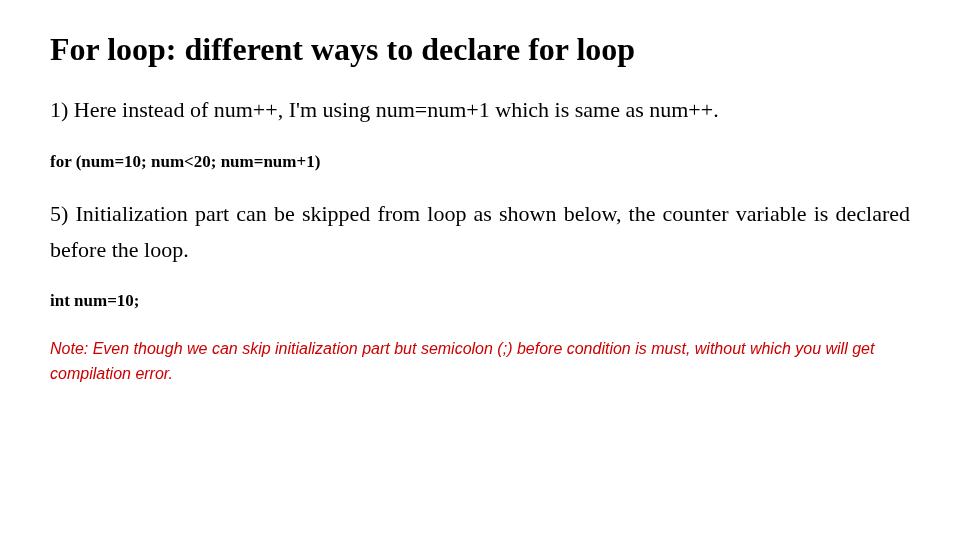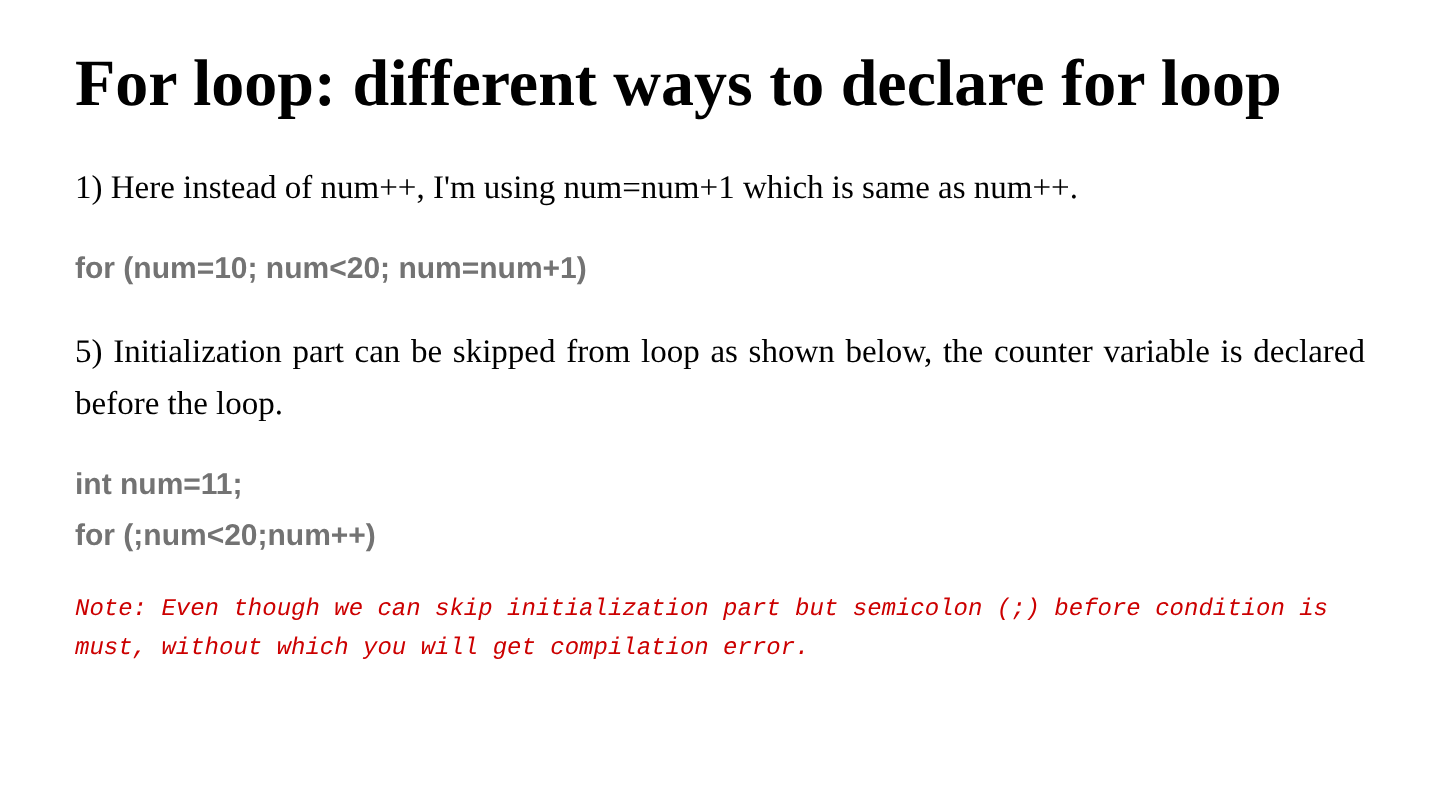--- a/index.html
+++ b/index.html
@@ -11,46 +11,46 @@
     body {
       background: #ffffff;
       font-family: 'Times New Roman', Times, serif;
       width: 960px;
       height: 540px;
       overflow: hidden;
       padding: 30px 50px;
     }
 
     .slide-title {
-      font-size: 44px;
+      font-size: 32px;
       font-weight: bold;
       color: #000000;
       margin-bottom: 24px;
       line-height: 1.2;
     }
 
     .body-text {
       font-size: 22px;
       color: #000000;
       line-height: 1.6;
       text-align: justify;
       margin-bottom: 20px;
     }
 
     .code-red {
-      font-family: Liberation Sans, sans-serif;
-      color: #737373;
-      font-size: 20px;
+      font-family: Liberation Serif, serif;
+      color: #000000;
+      font-size: 17px;
       font-weight: bold;
       margin-bottom: 20px;
       line-height: 1.7;
     }
 
     .note-text {
-      font-family: Liberation Mono, monospace;
+      font-family: Liberation Sans, sans-serif;
       font-size: 16px;
       color: #cc0000;
       font-style: italic;
       line-height: 1.6;
       margin-top: 8px;
     }
   </style>
 </head>
 <body>
 
@@ -58,17 +58,16 @@
 
 <p class="body-text">1)  Here  instead  of  num++,  I'm  using  num=num+1  which  is  same  as num++.</p>
 
 <div class="code-red">
   <span>for (num=10; num&lt;20; num=num+1)</span>
 </div>
 
 <p class="body-text">5)  Initialization  part  can  be  skipped  from  loop  as  shown  below,  the counter variable is declared before the loop.</p>
 
 <div class="code-red">
-  <span>int num=11;</span><br>
-  <span>for (;num&lt;20;num++)</span>
+  <span>int num=10;</span><br>
 </div>
 
 <p class="note-text">Note: Even though we can skip initialization part but semicolon (;) before condition is must, without which you will get compilation error.</p>
 
 </body></html>

